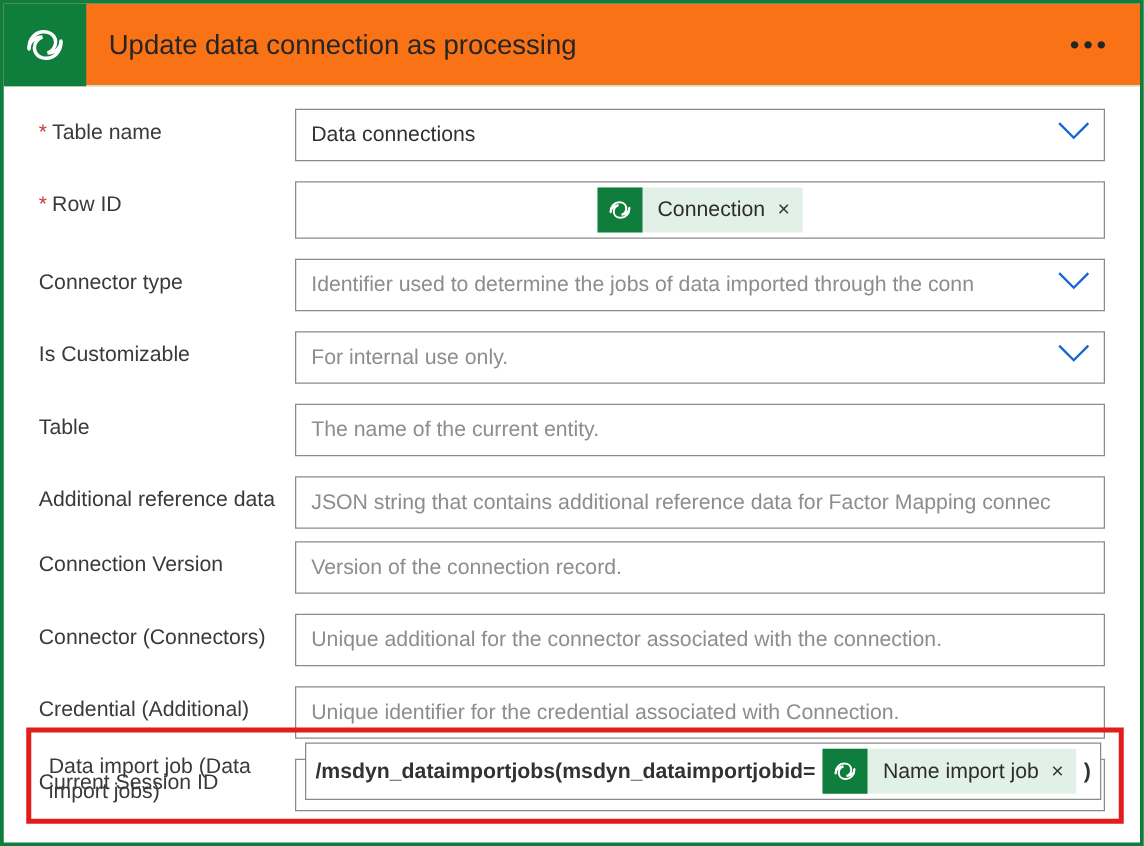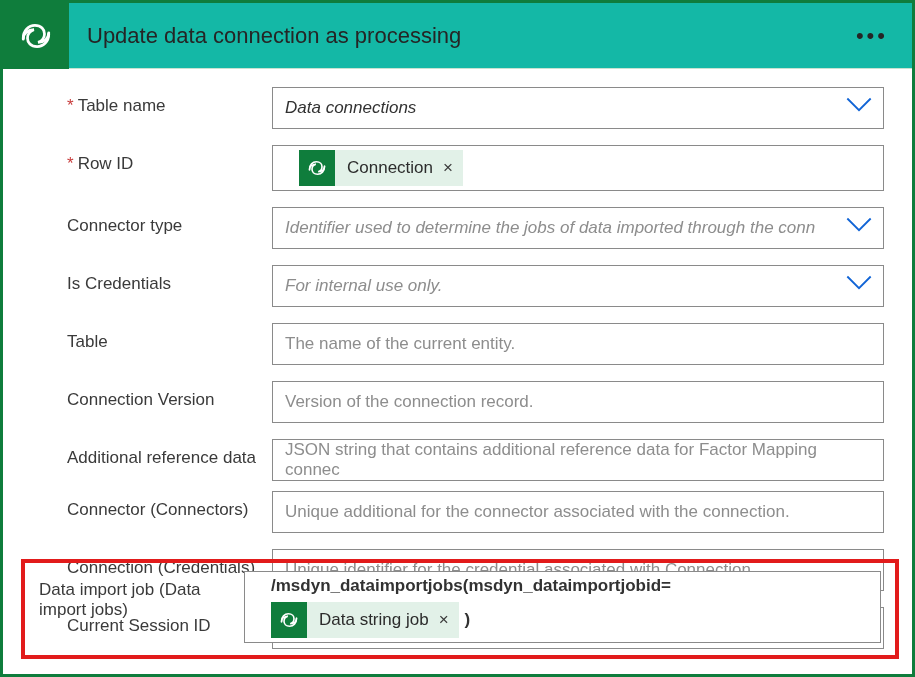--- a/index.html
+++ b/index.html
@@ -10,21 +10,21 @@
     height: 677px;
     overflow: hidden;
   }
   .card {
     border: 3px solid #0f7d3c;
     width: 915px;
     height: 677px;
     position: relative;
   }
   .card-header {
-    background: #14b8a6;
+    background: #f97316;
     height: 66px;
     display: flex;
     align-items: center;
     padding: 0 24px 0 0;
     border-bottom: 1px solid #c8e2d1;
   }
   .header-icon {
     width: 66px;
     height: 66px;
     background: #0f7d3c;
@@ -41,21 +41,20 @@
     flex: 1;
   }
   .header-actions {
     font-size: 22px;
     letter-spacing: 3px;
     color: #252525;
     cursor: pointer;
   }
   .form {
     padding: 18px 28px 0 28px;
-    margin-left: 36px;
   }
   .row {
     display: flex;
     align-items: flex-start;
     margin-bottom: 16px;
   }
   .row.tight { margin-bottom: 10px; }
   .label-col {
     width: 205px;
     padding-top: 9px;
@@ -73,41 +72,42 @@
     width: 100%;
     min-height: 42px;
     display: flex;
     align-items: center;
     padding: 0 12px;
     font-size: 17px;
     color: #323232;
     position: relative;
     background: #fff;
   }
-  .field.dropdown { padding-right: 44px; font-style: italic; }
+  .field.dropdown { padding-right: 44px; }
   .field .chevron {
     position: absolute;
     right: 10px;
     top: 50%;
     transform: translateY(-50%);
   }
   .placeholder { color: #8d8d8d; }
   .field-value { color: #323232; }
   .token-field {
     border: 1px solid #8a8a8a;
     width: 100%;
     min-height: 46px;
     display: flex;
     align-items: center;
-    padding: 4px 26px;
+    padding: 4px 3px;
     gap: 6px;
     font-size: 17px;
     color: #323232;
     flex-wrap: wrap;
     background: #fff;
+    justify-content: center;
   }
   .token {
     display: inline-flex;
     align-items: center;
     background: #e2f1e8;
     height: 36px;
     border-radius: 0;
   }
   .token-icon {
     width: 36px;
@@ -202,21 +202,21 @@
           <span class="chevron">
             <svg viewBox="0 0 24 16">
                 <path d="M2 2 L12 12 L22 2" stroke="#1265d6" stroke-width="1.6" fill="none"></path>
               </svg>
           </span>
         </div>
       </div>
     </div>
 
     <div class="row">
-      <div class="label-col">Is Credentials</div>
+      <div class="label-col">Is Customizable</div>
       <div class="input-col">
         <div class="field dropdown">
           <span class="placeholder">For internal use only.</span>
           <span class="chevron">
             <svg viewBox="0 0 24 16">
                 <path d="M2 2 L12 12 L22 2" stroke="#1265d6" stroke-width="1.6" fill="none"></path>
               </svg>
           </span>
         </div>
       </div>
@@ -224,49 +224,49 @@
 
     <div class="row">
       <div class="label-col">Table</div>
       <div class="input-col">
         <div class="field">
           <span class="placeholder">The name of the current entity.</span>
         </div>
       </div>
     </div>
 
-    <div class="row">
-      <div class="label-col">Connection Version</div>
-      <div class="input-col">
-        <div class="field">
-          <span class="placeholder">Version of the connection record.</span>
-        </div>
-      </div>
-    </div>
-
     <div class="row tight">
       <div class="label-col">Additional reference data</div>
       <div class="input-col">
         <div class="field">
           <span class="placeholder">JSON string that contains additional reference data for Factor Mapping connec</span>
         </div>
       </div>
     </div>
 
     <div class="row">
+      <div class="label-col">Connection Version</div>
+      <div class="input-col">
+        <div class="field">
+          <span class="placeholder">Version of the connection record.</span>
+        </div>
+      </div>
+    </div>
+
+    <div class="row">
       <div class="label-col">Connector (Connectors)</div>
       <div class="input-col">
         <div class="field">
           <span class="placeholder">Unique additional for the connector associated with the connection.</span>
         </div>
       </div>
     </div>
 
     <div class="row">
-      <div class="label-col">Connection (Credentials)</div>
+      <div class="label-col">Credential (Additional)</div>
       <div class="input-col">
         <div class="field">
           <span class="placeholder">Unique identifier for the credential associated with Connection.</span>
         </div>
       </div>
     </div>
 
     <div class="row">
       <div class="label-col">Current Session ID</div>
       <div class="input-col">
@@ -283,21 +283,21 @@
     <div class="input-col">
       <div class="token-field">
         <span class="raw-text">/msdyn_dataimportjobs(msdyn_dataimportjobid=</span>
         <span class="token">
           <span class="token-icon">
             <svg viewBox="0 0 32 32" fill="none">
               <path d="M4 18 C4 11 9 6 15 6 C21 6 24 10 24 14 C24 18 21 21 18 22 C23 22 28 19 28 13" stroke="#ffffff" stroke-width="2.6" stroke-linecap="round" fill="none"></path>
               <path d="M28 14 C28 21 23 26 17 26 C11 26 8 22 8 18 C8 14 11 11 14 10 C9 10 4 13 4 19" stroke="#ffffff" stroke-width="2.6" stroke-linecap="round" fill="none"></path>
             </svg>
           </span>
-          <span class="token-label">Data string job</span>
+          <span class="token-label">Name import job</span>
           <span class="token-remove">×</span>
         </span>
         <span class="raw-text">)</span>
       </div>
     </div>
   </div>
 
 </div>
 
 </body></html>

